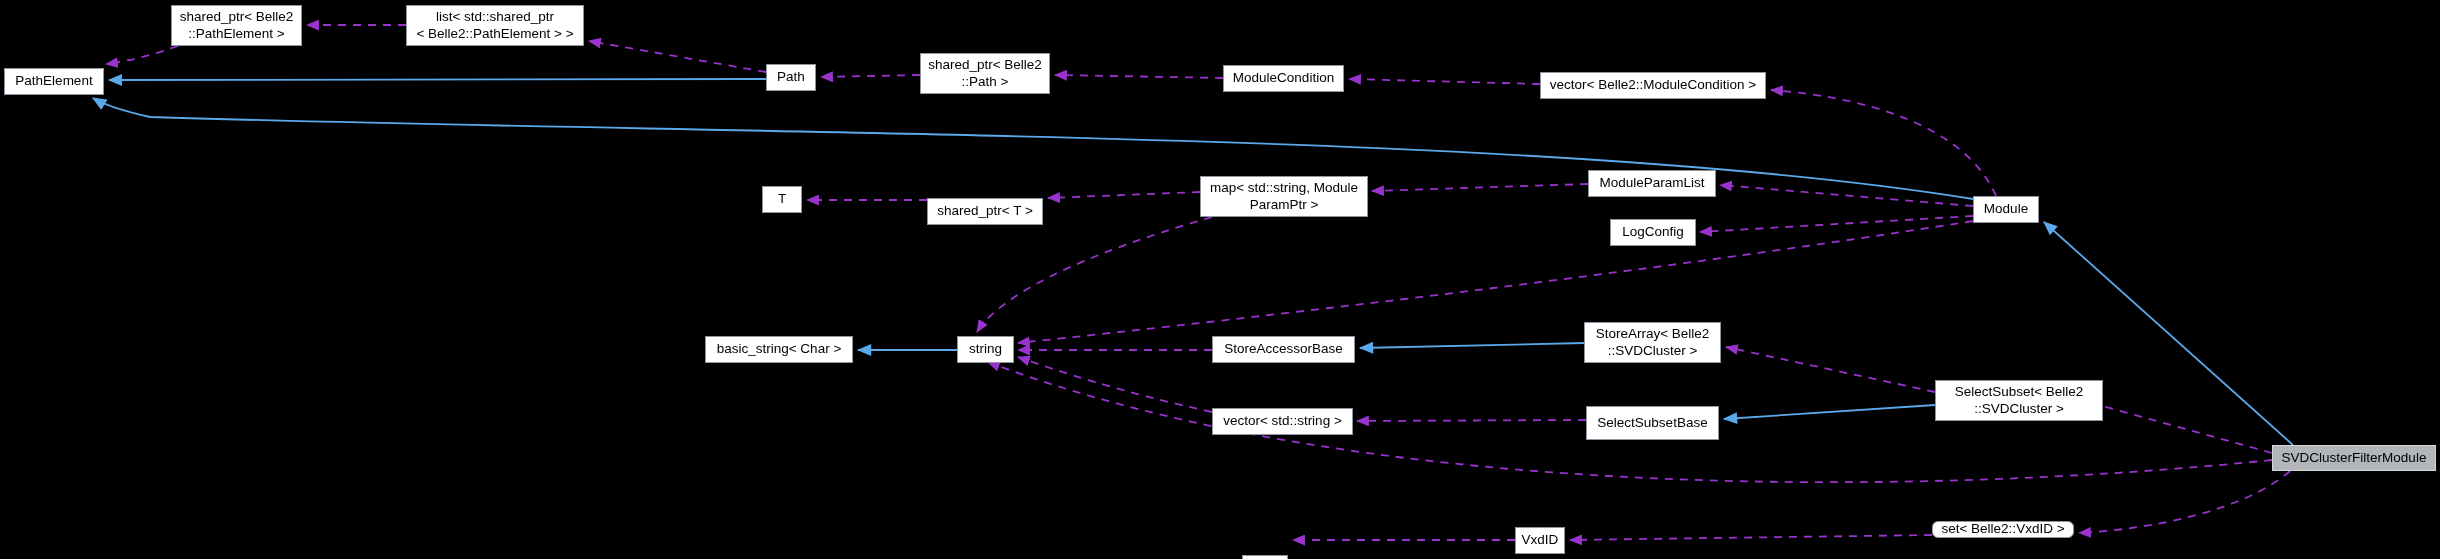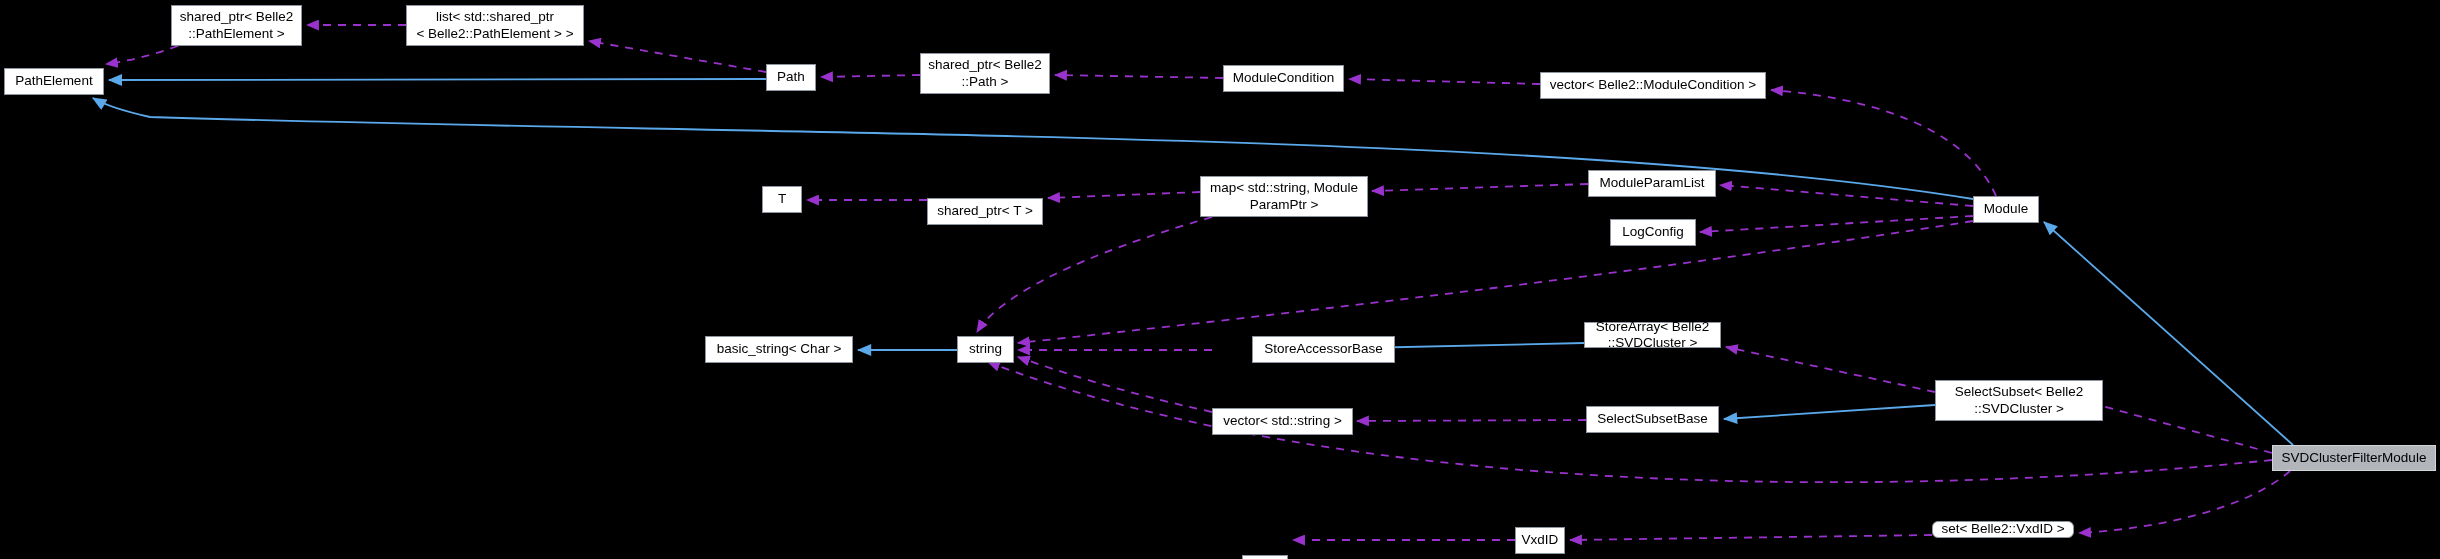--- a/index.html
+++ b/index.html
@@ -119,31 +119,31 @@
     </div>
     <div class="node" style="left: 1973px; top: 196px; width: 66px; height: 27px;">
       <div class="nline">Module</div>
     </div>
     <div class="node" style="left: 705px; top: 336px; width: 148px; height: 27px;">
       <div class="nline">basic_string&lt; Char &gt;</div>
     </div>
     <div class="node" style="left: 957px; top: 336px; width: 57px; height: 27px;">
       <div class="nline">string</div>
     </div>
-    <div class="node" style="left: 1212px; top: 336px; width: 143px; height: 27px; margin-left: 40px;">
+    <div class="node" style="left: 1212px; top: 336px; width: 143px; height: 27px;">
       <div class="nline">StoreAccessorBase</div>
     </div>
-    <div class="node" style="left: 1584px; top: 322px; width: 137px; height: 26px;">
+    <div class="node" style="left: 1584px; top: 322px; width: 137px; height: 41px;">
       <div class="nline">StoreArray&lt; Belle2</div>
       <div class="nline">::SVDCluster &gt;</div>
     </div>
     <div class="node" style="left: 1212px; top: 408px; width: 141px; height: 27px;">
       <div class="nline">vector&lt; std::string &gt;</div>
     </div>
-    <div class="node" style="left: 1586px; top: 406px; width: 133px; height: 27px;">
+    <div class="node" style="left: 1586px; top: 406px; width: 133px; height: 34px;">
       <div class="nline">SelectSubsetBase</div>
     </div>
     <div class="node" style="left: 1935px; top: 380px; width: 168px; height: 41px;">
       <div class="nline">SelectSubset&lt; Belle2</div>
       <div class="nline">::SVDCluster &gt;</div>
     </div>
     <div class="node highlight" style="left: 2272px; top: 445px; width: 164px; height: 26px;">
       <div class="nline">SVDClusterFilterModule</div>
     </div>
     <div class="node" style="left: 1242px; top: 527px; width: 46px; height: 27px; margin-top: 28px;">

